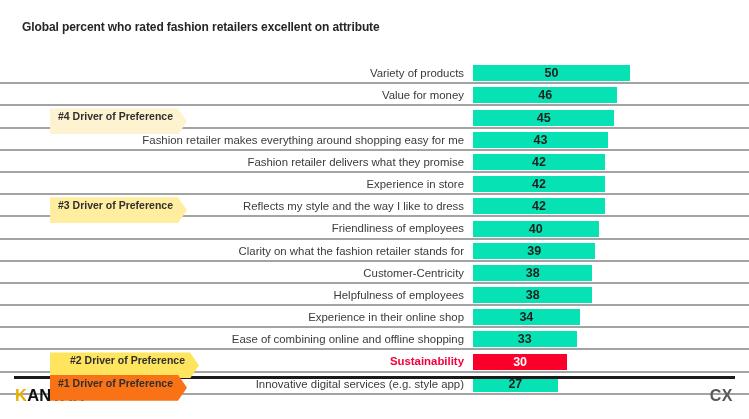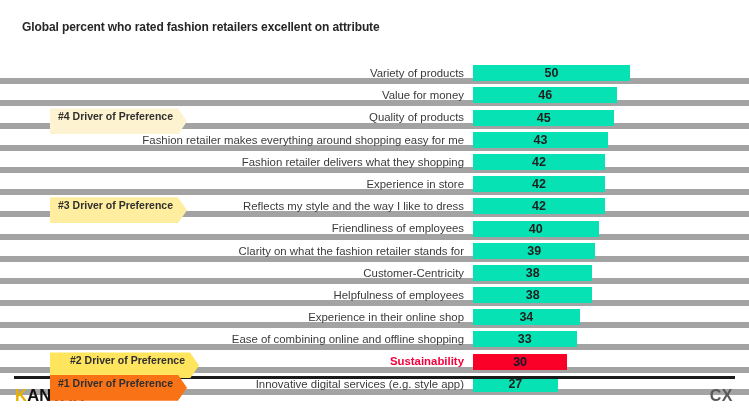--- a/index.html
+++ b/index.html
@@ -40,21 +40,21 @@
     left: 0px;
     top: 62px;
     width: 749px;
     height: 296px;
   }
 
   .row {
     position: relative;
     height: 22.2px;
     box-sizing: border-box;
-    border-bottom: 6px solid #a3a3a3;
+    border-bottom: 2px solid #a3a3a3;
   }
   .row:first-child {
     border-top: none;
   }
 
   
   .tag {
     position: absolute;
     left: 50px;
     top: 2px;
@@ -107,21 +107,21 @@
     left: 0;
     right: 0;
     height: 16px;
     line-height: 16px;
     text-align: center;
     font-size: 12.5px;
     font-weight: bold;
     color: #1f1f1f;
   }
   .bar.alert .bar-value {
-    color: #0f172a;
+    color: #ffffff;
   }
 
   
   #footer-rule {
     position: absolute;
     left: 14px;
     top: 376px;
     width: 721px;
     height: 2.5px;
     background: #1a1a1a;
@@ -167,37 +167,36 @@
       <div class="row">
         <div class="cat-label">Value for money</div>
         <div class="bar-track" style="width: 144.44px;">
           <div class="bar">
             <span class="bar-value">46</span>
           </div>
         </div>
       </div>
       <div class="row">
         <div class="tag" style="background: rgb(253, 243, 208);">#4 Driver of Preference</div>
-        <div class="cat-label">Quality of products</div>
         <div class="bar-track" style="width: 141.3px;">
           <div class="bar">
             <span class="bar-value">45</span>
           </div>
         </div>
       </div>
       <div class="row">
         <div class="cat-label">Fashion retailer makes everything around shopping easy for me</div>
         <div class="bar-track" style="width: 135.02px;">
           <div class="bar">
             <span class="bar-value">43</span>
           </div>
         </div>
       </div>
       <div class="row">
-        <div class="cat-label">Fashion retailer delivers what they shopping</div>
+        <div class="cat-label">Fashion retailer delivers what they promise</div>
         <div class="bar-track" style="width: 131.88px;">
           <div class="bar">
             <span class="bar-value">42</span>
           </div>
         </div>
       </div>
       <div class="row">
         <div class="cat-label">Experience in store</div>
         <div class="bar-track" style="width: 131.88px;">
           <div class="bar">

